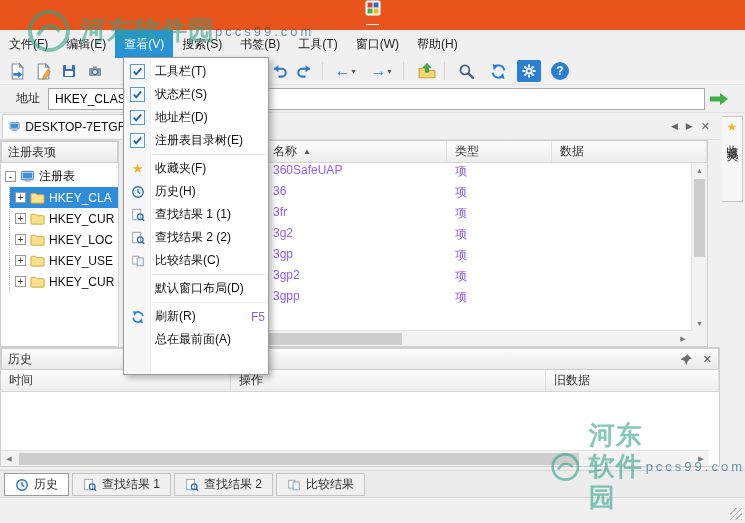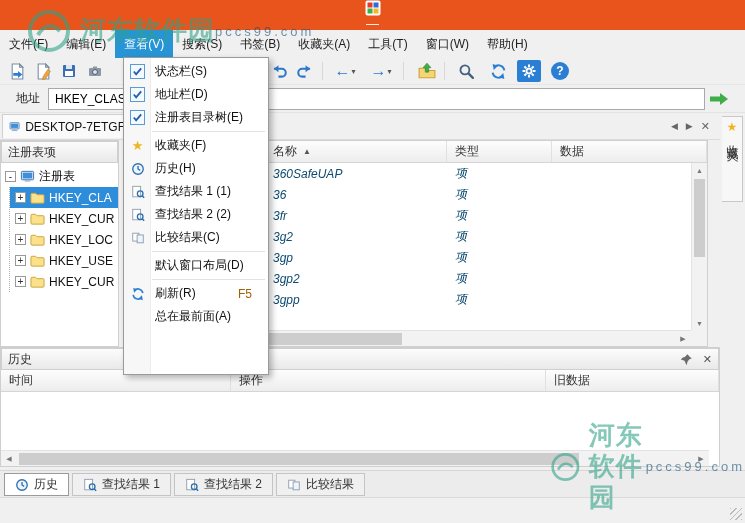--- a/index.html
+++ b/index.html
@@ -56,21 +56,21 @@
   .splitter { position:absolute; left:119px; top:0; width:4px; height:207px; background:#f0f0f0; }
 
   .list-panel { position:absolute; left:123px; top:0; width:585px; height:207px; background:#fff; border:1px solid #cfcfcf; }
   .list-header { display:flex; height:22px; background:linear-gradient(#fdfdfd,#ededed); border-bottom:1px solid #d5d5d5; color:#333; }
   .list-header .col { display:flex; align-items:center; border-right:1px solid #e0e0e0; overflow:hidden; }
   .col.name { width:323px; padding-left:149px; gap:6px; }
   .col.type { width:105px; padding-left:8px; }
   .col.data { flex:1; padding-left:8px; }
   .sort { font-size:8px; color:#555; }
   .list-body { position:absolute; left:0; top:22px; right:16px; bottom:16px; overflow:hidden; }
-  .list-row { display:flex; height:21px; align-items:center; color:#0c4a6e;font-style:italic; }
+  .list-row { display:flex; height:21px; color:#8b5cf6; }
   .list-row .col { overflow:hidden; white-space:nowrap; }
 
   .vscroll { position:absolute; right:0; top:22px; bottom:16px; width:16px; background:#f2f2f2; border-left:1px solid #e3e3e3; }
   .vscroll .arr { height:14px; display:flex; align-items:center; justify-content:center; font-size:7px; color:#777; }
   .vscroll .arr.down { position:absolute; bottom:0; left:0; right:0; }
   .vthumb { position:absolute; left:2px; right:2px; top:16px; height:78px; background:#cdcdcd; }
   .hscroll { position:absolute; left:0; bottom:0; right:16px; height:16px; background:#f2f2f2; border-top:1px solid #e3e3e3; display:flex; align-items:center; }
   .hscroll .arr { width:16px; text-align:center; font-size:7px; color:#777; }
   .hthumb { height:12px; background:#cdcdcd; width:260px; margin-left:2px; }
   .corner { position:absolute; right:0; bottom:0; width:16px; height:16px; background:#f2f2f2; }
@@ -102,21 +102,21 @@
   .statusbar { position:absolute; left:0; top:497px; width:745px; height:26px; background:#f0f0f0; border-top:1px solid #dadada; }
   .grip { position:absolute; right:3px; bottom:3px; width:12px; height:12px;
           background:repeating-linear-gradient(135deg,#bbb 0 1px,transparent 1px 4px); }
 
   
   .view-menu { position:absolute; left:123px; top:57px; width:146px; height:318px; background:#fff; border:1px solid #9a9a9a; box-shadow:3px 3px 6px rgba(0,0,0,.28); z-index:50; padding:2px 0; }
   .vm-gutter { position:absolute; left:0; top:0; bottom:0; width:27px; background:#f7f7f7; border-right:1px solid #ececec; }
   .vm-item { position:relative; height:23px; display:flex; align-items:center; color:#111; }
   .vm-icon { width:27px; display:flex; align-items:center; justify-content:center; flex:0 0 auto; }
   .vm-label { padding-left:4px; white-space:nowrap; }
-  .vm-shortcut { margin-left:auto; padding-right:16px; color:#a16207; }
+  .vm-shortcut { margin-left:auto; padding-right:3px; color:#8b5cf6; }
   .vm-sep { height:1px; background:#e2e2e2; margin:2px 3px 2px 28px; }
   .checkbox { width:15px; height:15px; border:1px solid #5b9bd5; background:#f4f9fe; display:flex; align-items:center; justify-content:center; }
   .vm-star { color:#f0b41f; font-size:13px; line-height:1; }
 
   
   .watermark { position:absolute; display:flex; align-items:center; gap:8px; opacity:.58; z-index:100; pointer-events:none; }
   .wm-top { left:26px; top:8px; }
   .wm-bottom { left:550px; top:420px; }
   .wm-texts { display:flex; flex-direction:row; align-items:center; }
   .wm-brand { font-size:26px; font-weight:bold; color:#2fa287; letter-spacing:1px; line-height:1.2; }
@@ -142,21 +142,20 @@
     <span class="win-btn">□</span>
     <span class="win-btn">✕</span>
   </div>
 
   <div class="menubar">
     <span class="menu-item">文件(F)</span>
     <span class="menu-item">编辑(E)</span>
     <span class="menu-item active">查看(V)</span>
     <span class="menu-item">搜索(S)</span>
     <span class="menu-item">书签(B)</span>
-    <span class="menu-item">收藏夹(A)</span>
     <span class="menu-item">工具(T)</span>
     <span class="menu-item">窗口(W)</span>
     <span class="menu-item">帮助(H)</span>
   </div>
 
   <div class="toolbar">
     <span class="tb-btn">
       <svg width="17" height="17" viewBox="0 0 16 16">
           <path d="M3 1h7l3 3v11H3z" fill="#fff" stroke="#7a8aa0"></path>
           <path d="M10 1l3 3h-3z" fill="#d9e4f1" stroke="#7a8aa0"></path>
@@ -464,20 +463,30 @@
     <div class="vm-gutter"></div>
 
     <div class="vm-item">
       <span class="vm-icon">
           <span class="checkbox">
             <svg width="11" height="11" viewBox="0 0 12 12">
               <polyline points="2,6 4.5,9 10,2.5" fill="none" stroke="#1f5fae" stroke-width="2"></polyline>
             </svg>
           </span>
         </span>
+      <span class="vm-label">工具栏(T)</span>
+    </div>
+    <div class="vm-item">
+      <span class="vm-icon">
+          <span class="checkbox">
+            <svg width="11" height="11" viewBox="0 0 12 12">
+              <polyline points="2,6 4.5,9 10,2.5" fill="none" stroke="#1f5fae" stroke-width="2"></polyline>
+            </svg>
+          </span>
+        </span>
       <span class="vm-label">状态栏(S)</span>
     </div>
     <div class="vm-item">
       <span class="vm-icon">
           <span class="checkbox">
             <svg width="11" height="11" viewBox="0 0 12 12">
               <polyline points="2,6 4.5,9 10,2.5" fill="none" stroke="#1f5fae" stroke-width="2"></polyline>
             </svg>
           </span>
         </span>

